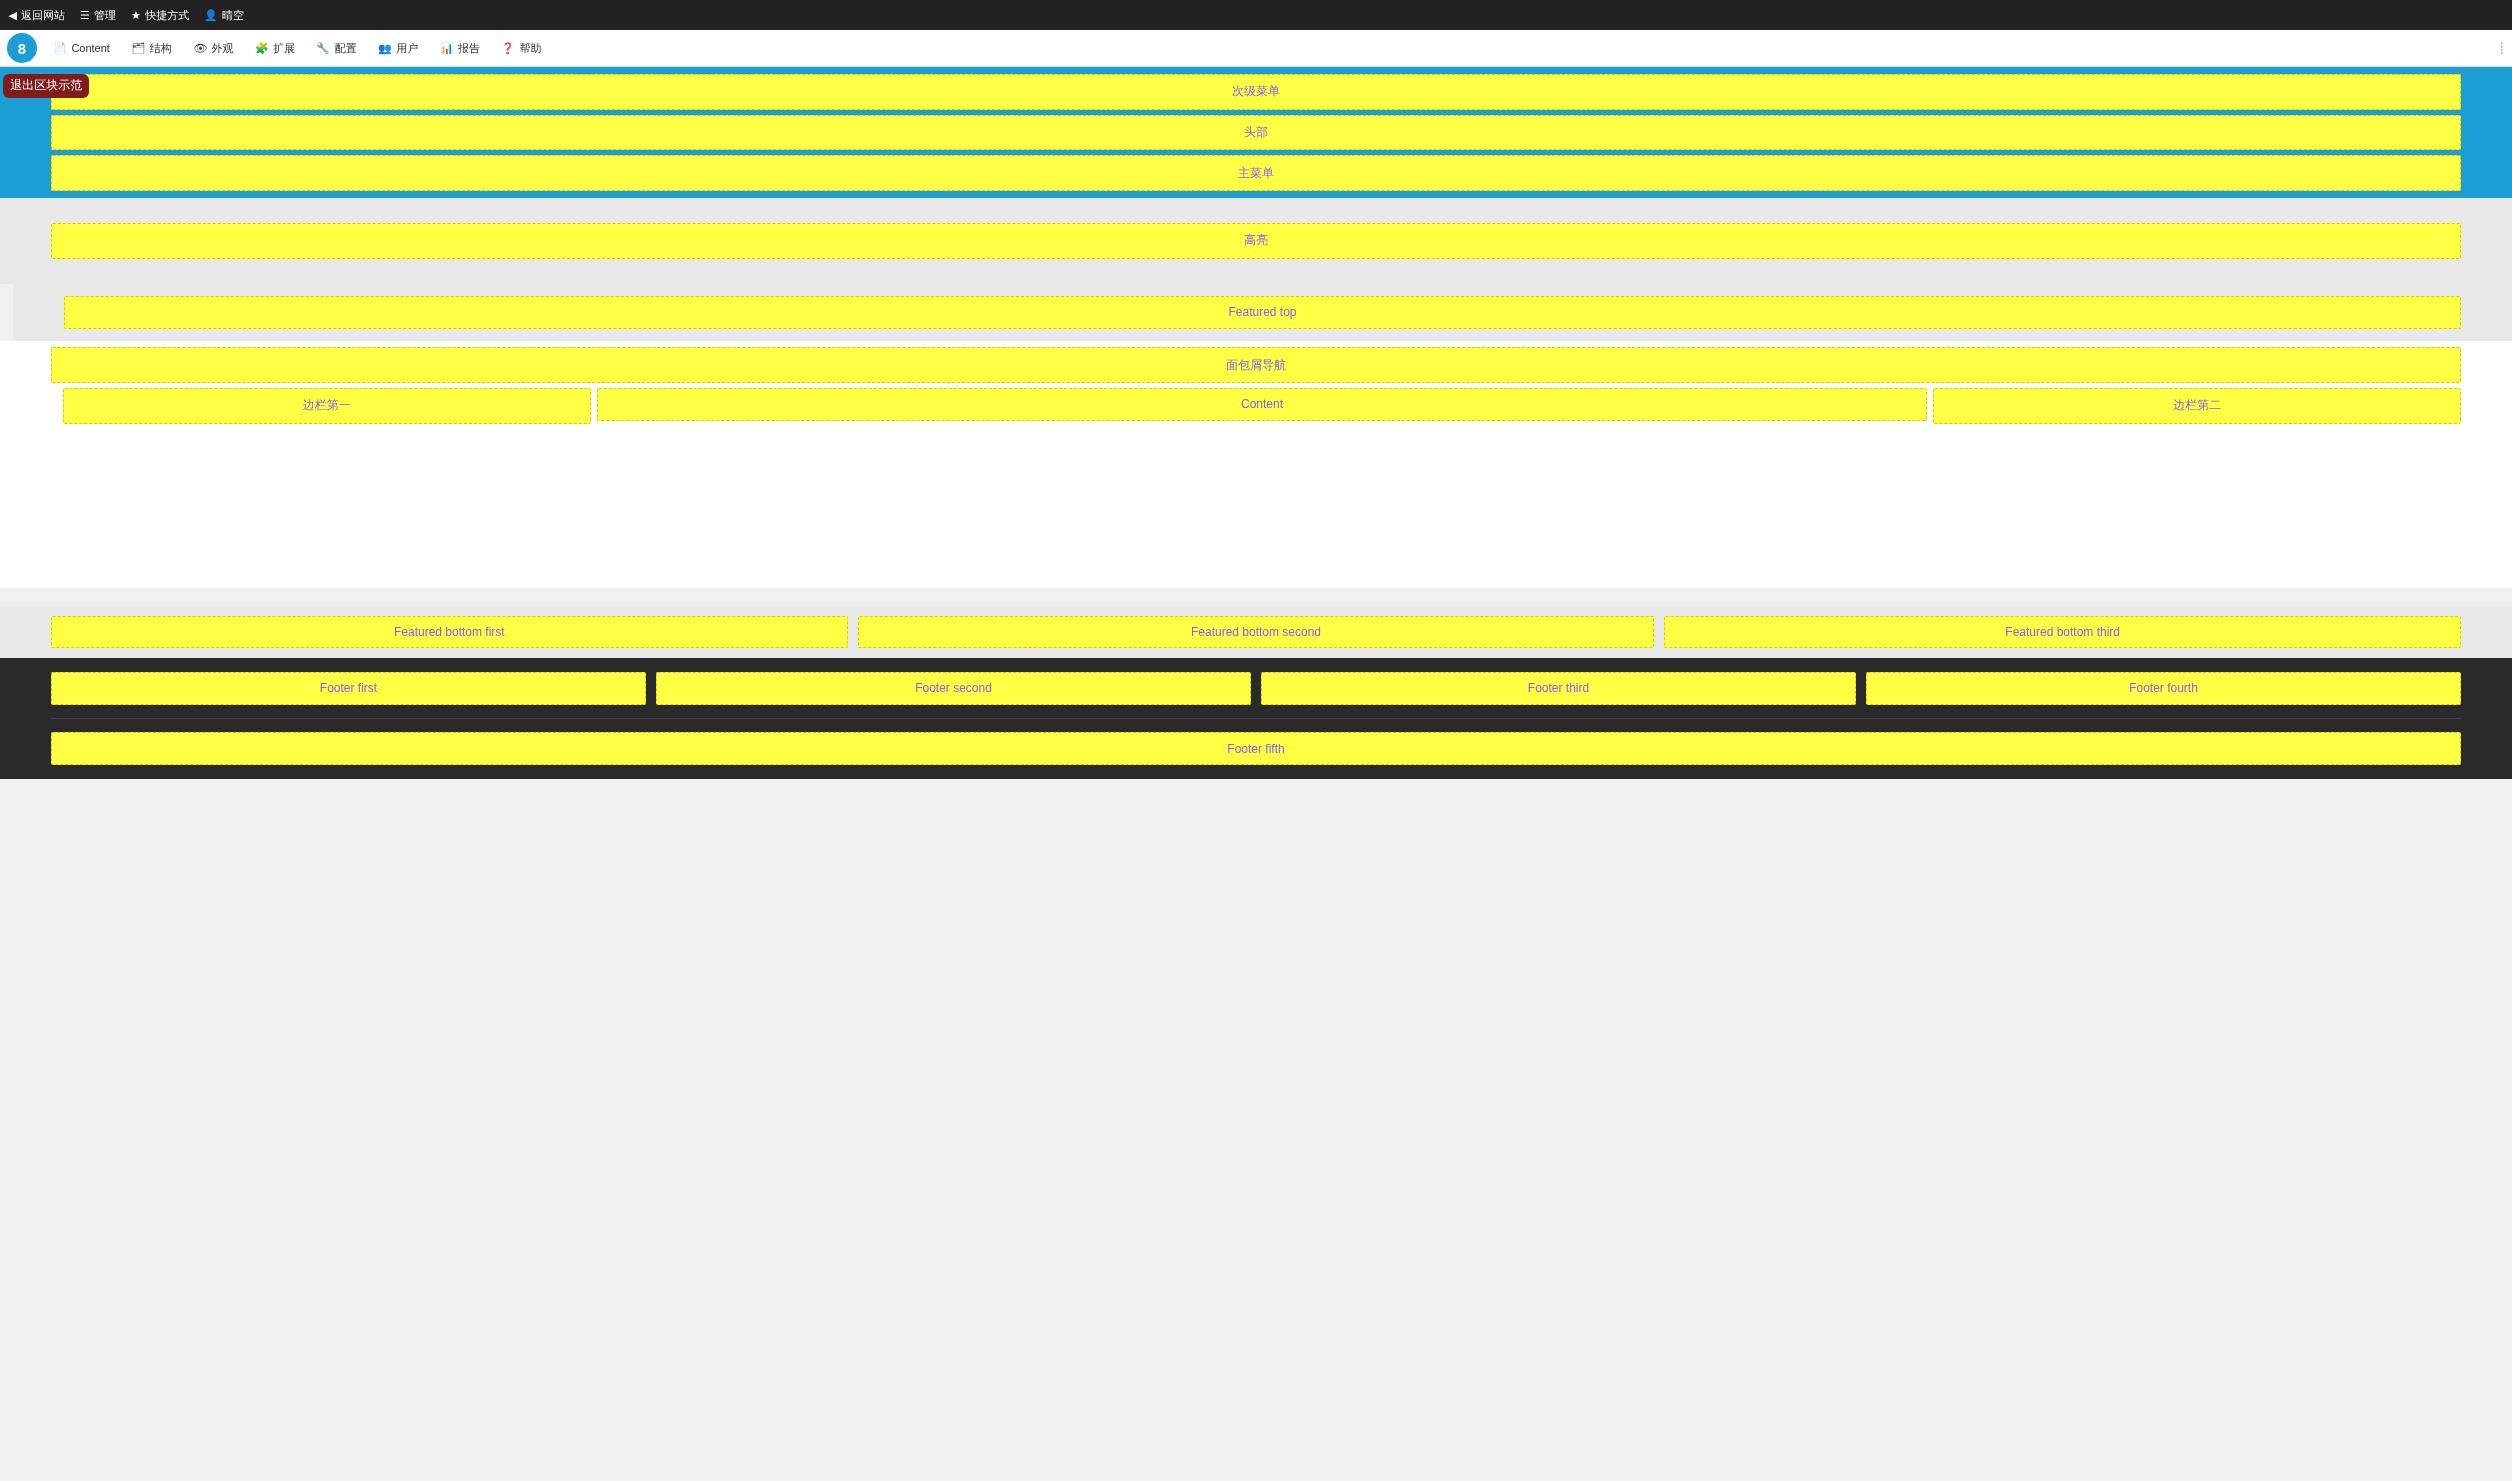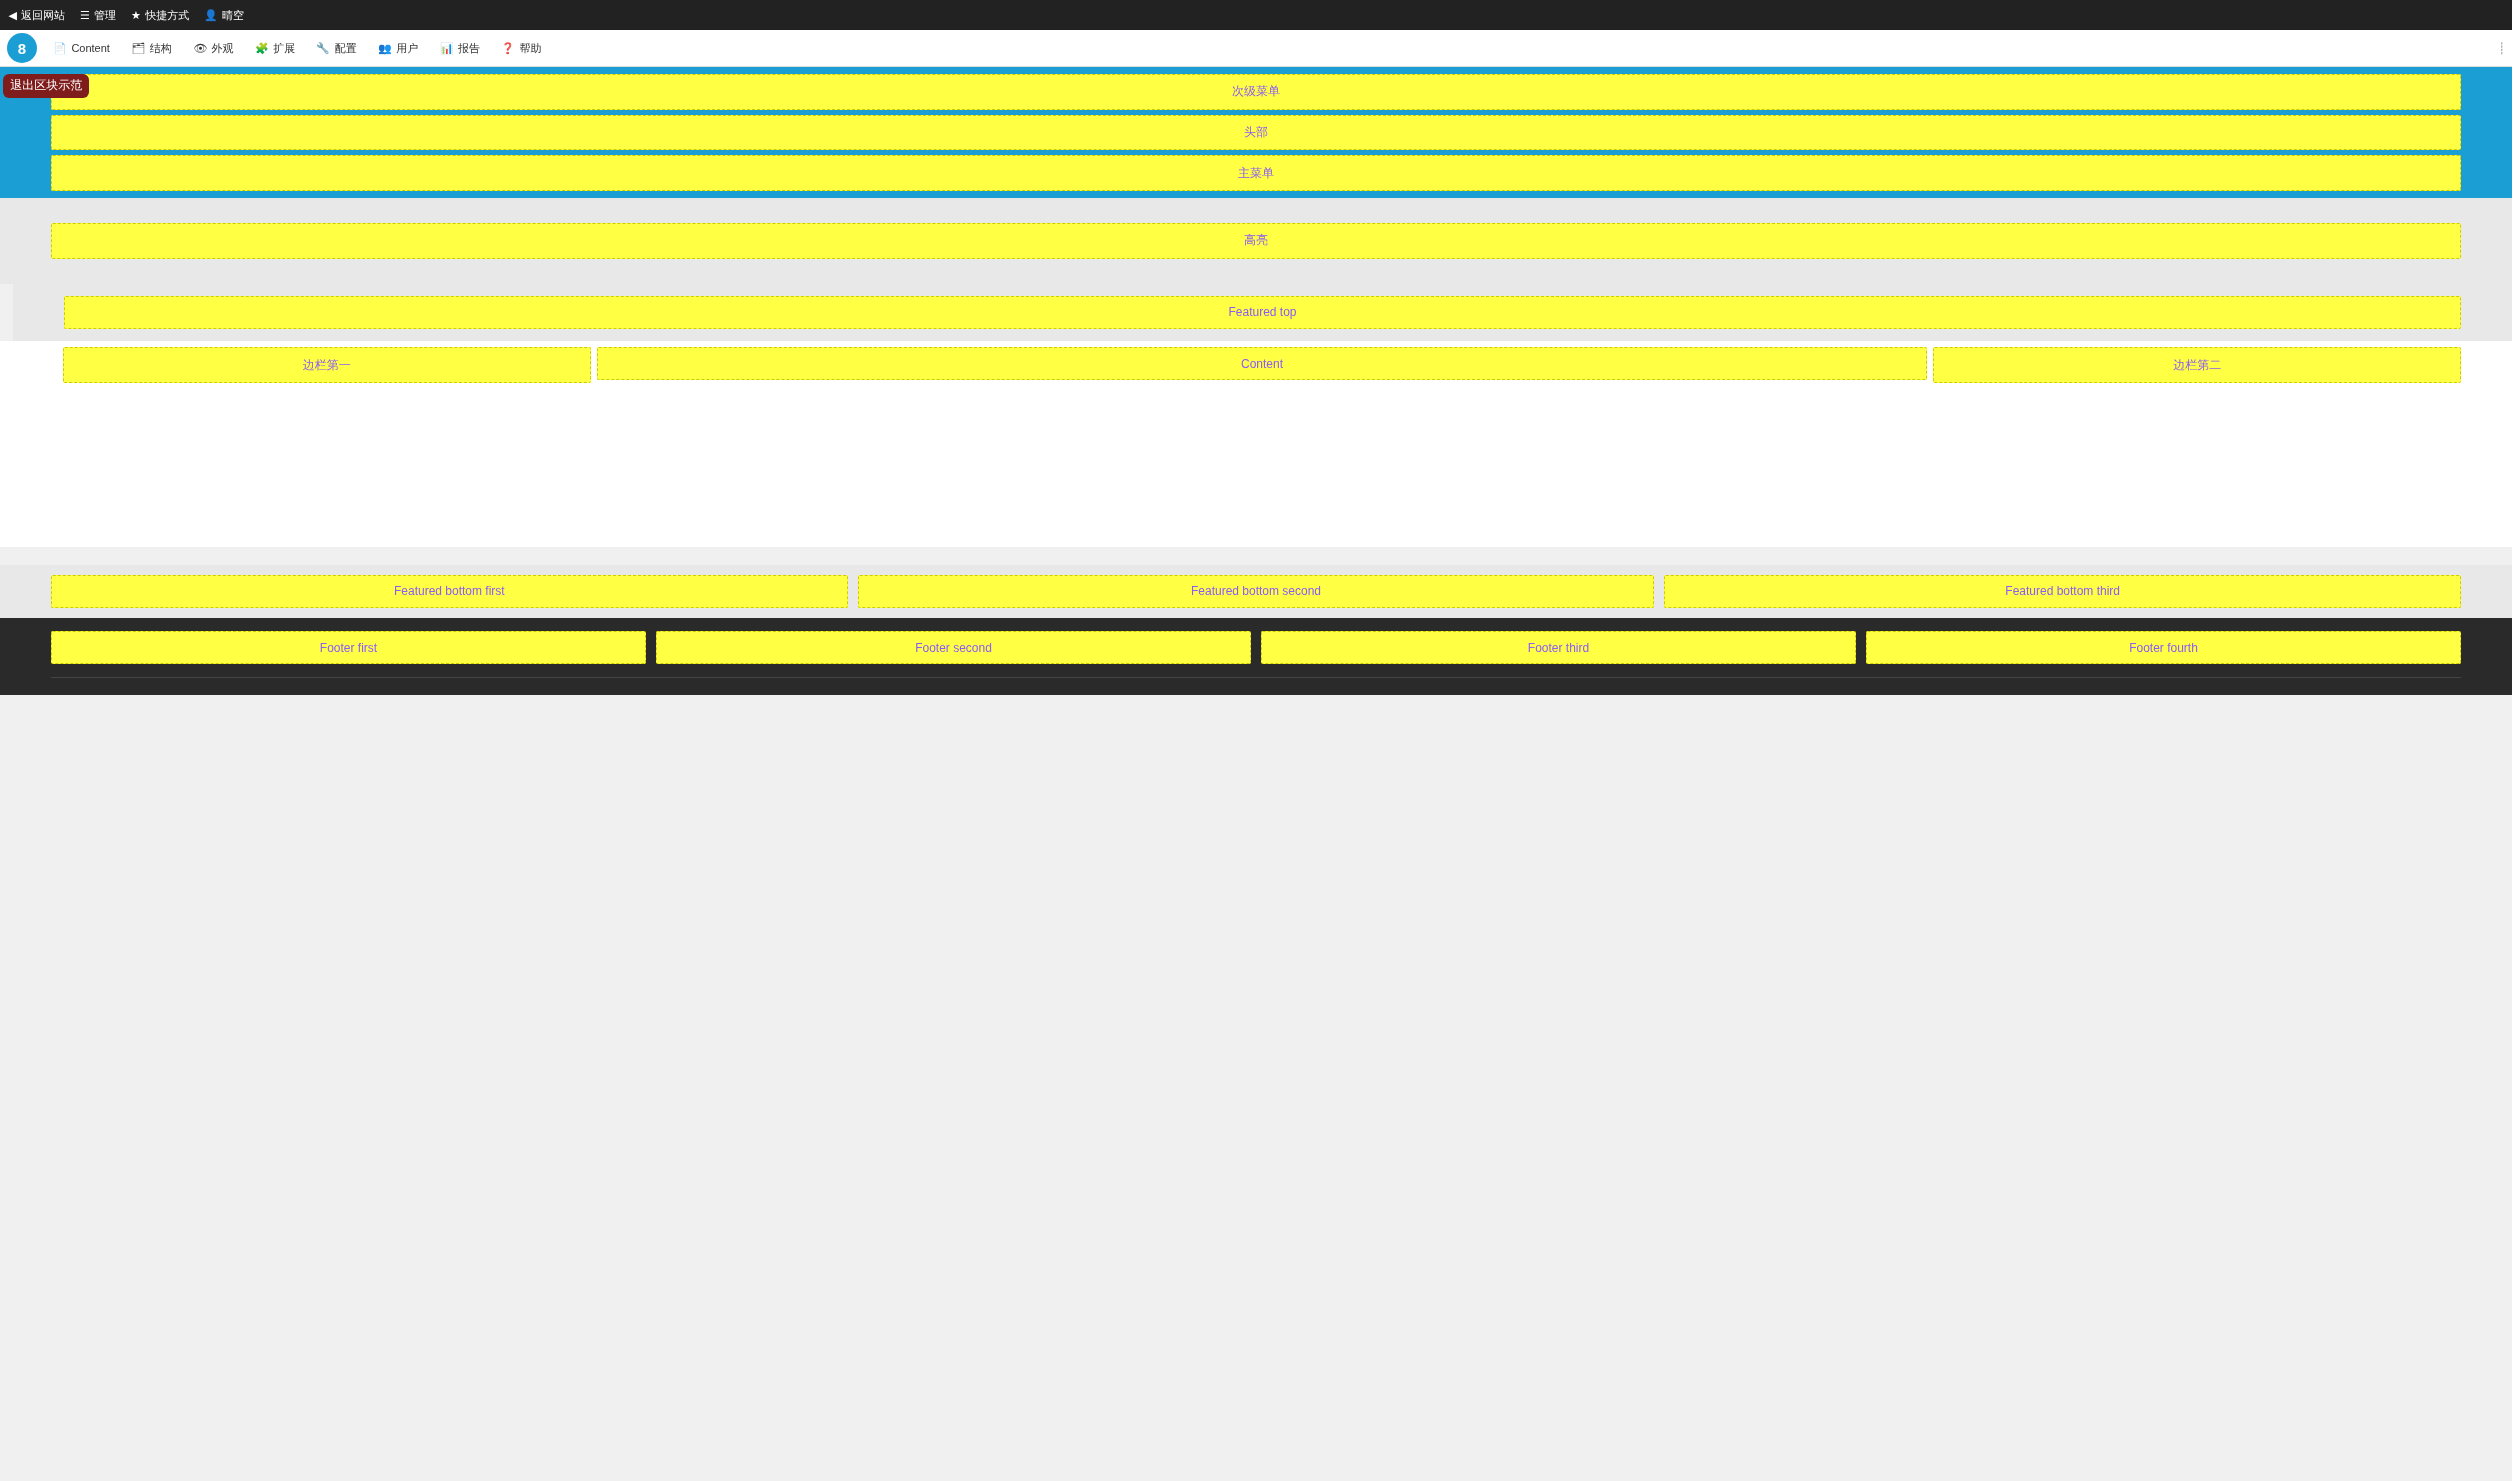--- a/index.html
+++ b/index.html
@@ -251,20 +251,21 @@
   <div class="gray-region">
     <button class="yellow-block">高亮</button>
   </div>
 
   <div style="background:#e8e8e8; padding: 12px 51px; margin-left: 13px;">
     <button class="yellow-block">Featured top</button>
   </div>
 
   <div class="white-region">
 
+    <button class="yellow-block">面包屑导航</button>
 
     <div class="content-row">
       <div class="sidebar-first">
         <button class="yellow-block">边栏第一</button>
       </div>
       <div class="content-main">
         <button class="yellow-block">Content</button>
       </div>
       <div class="sidebar-second">
         <button class="yellow-block">边栏第二</button>
@@ -300,16 +301,17 @@
       <div class="footer-col">
         <button class="yellow-block">Footer third</button>
       </div>
       <div class="footer-col">
         <button class="yellow-block">Footer fourth</button>
       </div>
     </div>
 
     <div class="footer-divider"></div>
 
+    <button class="yellow-block">Footer fifth</button>
   </div>
 
 </div>
 
 
 </body></html>

